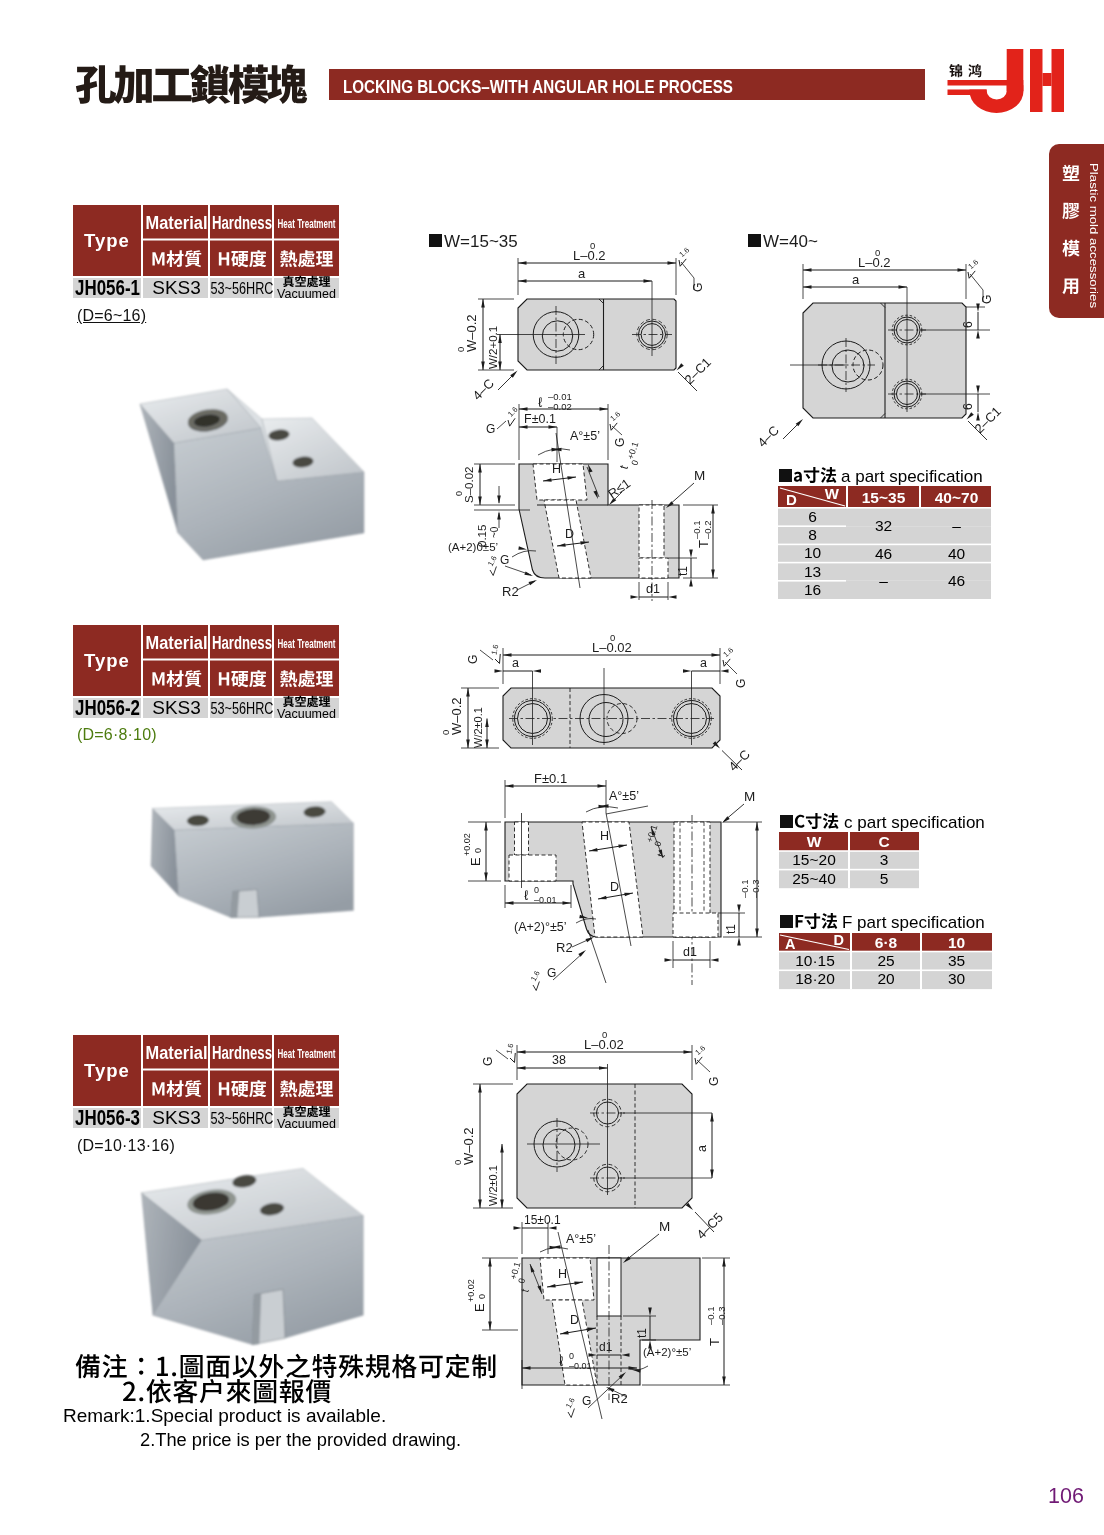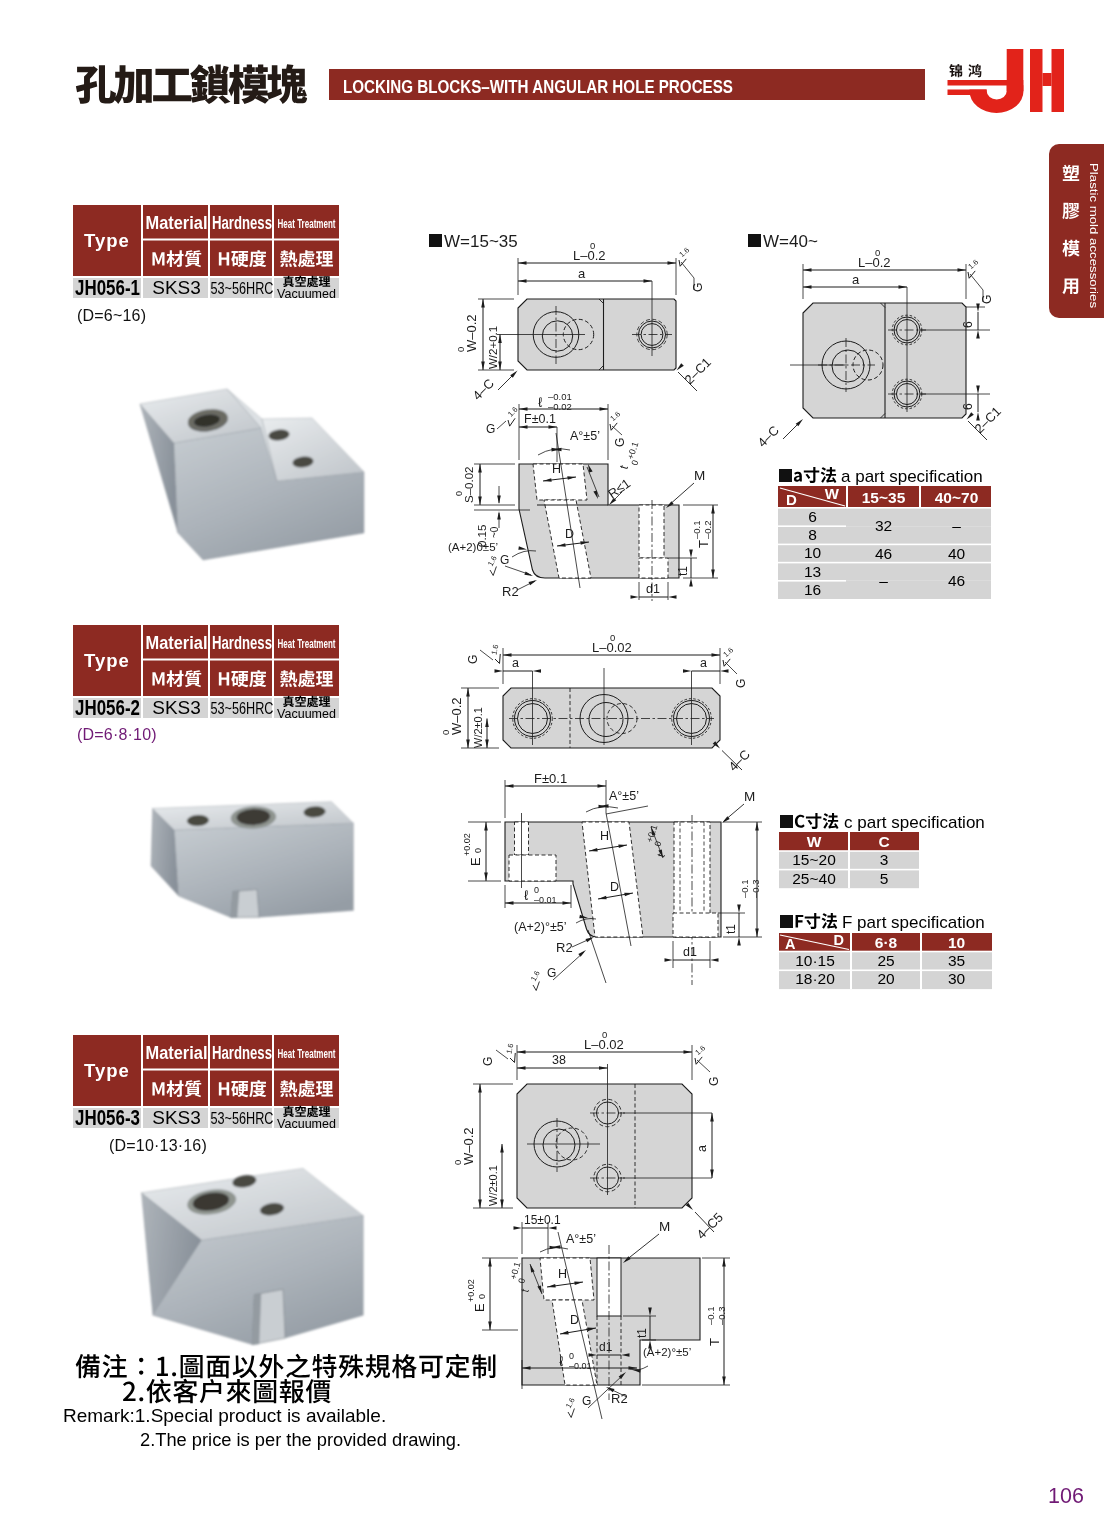--- a/index.html
+++ b/index.html
@@ -101,23 +101,23 @@
       <text x="204.5" y="23" font-size="13" font-weight="bold" fill="#fff" textLength="58" lengthAdjust="spacingAndGlyphs">Heat Treatment</text>
       <path d="M1.638 0.0H4.032V-5.561999999999999C4.032 -6.84 3.816 -8.676 3.6899999999999995 -9.936H3.7619999999999996L4.824 -6.803999999999999L6.893999999999999 -1.206H8.424L10.475999999999999 -6.803999999999999L11.556 -9.936H11.645999999999999C11.501999999999999 -8.676 11.303999999999998 -6.84 11.303999999999998 -5.561999999999999V0.0H13.733999999999998V-13.338H10.782L8.549999999999999 -7.074C8.28 -6.263999999999999 8.046 -5.382 7.757999999999999 -4.536H7.667999999999999C7.398 -5.382 7.145999999999999 -6.263999999999999 6.858 -7.074L4.59 -13.338H1.638Z M28.746 -15.264V-11.574H23.921999999999997V-9.521999999999998H28.098C26.784 -6.893999999999999 24.588 -4.2299999999999995 22.374 -2.8259999999999996C22.913999999999998 -2.376 23.561999999999998 -1.6199999999999999 23.939999999999998 -1.0619999999999998C25.668 -2.3579999999999997 27.396 -4.3919999999999995 28.746 -6.552V-1.0439999999999998C28.746 -0.72 28.619999999999997 -0.63 28.296 -0.612C27.954 -0.612 26.855999999999998 -0.612 25.866 -0.6479999999999999C26.153999999999996 -0.036 26.496 0.9359999999999999 26.586 1.5299999999999998C28.151999999999997 1.5299999999999998 29.285999999999998 1.476 30.041999999999998 1.1159999999999999C30.779999999999998 0.7739999999999999 31.031999999999996 0.19799999999999998 31.031999999999996 -1.026V-9.521999999999998H32.76V-11.574H31.031999999999996V-15.264ZM18.954 -15.299999999999999V-11.574H16.163999999999998V-9.521999999999998H18.683999999999997C18.072 -7.361999999999999 16.938 -4.949999999999999 15.642 -3.51C16.02 -2.9339999999999997 16.541999999999998 -2.016 16.758 -1.3679999999999999C17.586 -2.3579999999999997 18.323999999999998 -3.7979999999999996 18.954 -5.382V1.6019999999999999H21.131999999999998V-6.569999999999999C21.726 -5.813999999999999 22.32 -4.986 22.662 -4.409999999999999L23.921999999999997 -6.2459999999999996C23.525999999999996 -6.696 21.816 -8.442 21.131999999999998 -9.053999999999998V-9.521999999999998H23.418V-11.574H21.131999999999998V-15.299999999999999Z M38.592 -5.508H46.025999999999996V-4.6979999999999995H38.592ZM38.592 -3.4739999999999998H46.025999999999996V-2.6639999999999997H38.592ZM38.592 -7.523999999999999H46.025999999999996V-6.7139999999999995H38.592ZM35.46 -14.435999999999998V-13.212C35.46 -12.168 35.28 -10.872 33.894 -9.828C34.272 -9.594 35.028 -8.856 35.298 -8.478C36.198 -9.197999999999999 36.72 -10.08 37.007999999999996 -10.998H38.592V-9.161999999999999H40.5V-10.998H42.227999999999994V-12.581999999999999H37.296L37.314 -13.158C38.97 -13.283999999999999 40.716 -13.536 41.994 -13.985999999999999L40.788 -15.227999999999998C39.546 -14.796 37.35 -14.543999999999999 35.46 -14.435999999999998ZM42.858 -14.472V-13.158C42.858 -12.132 42.714 -10.799999999999999 41.544 -9.755999999999998C41.922 -9.575999999999999 42.588 -9.144 42.966 -8.819999999999999H36.504V-1.3679999999999999H38.916C37.583999999999996 -0.8639999999999999 35.73 -0.37799999999999995 34.236 -0.09C34.56 0.34199999999999997 35.082 1.3319999999999999 35.262 1.7279999999999998C37.08 1.188 39.528 0.21599999999999997 41.094 -0.6659999999999999L39.888 -1.3679999999999999H44.604L43.955999999999996 -0.288C45.954 0.306 48.096 1.134 49.391999999999996 1.71L50.382 0.19799999999999998C49.23 -0.252 47.483999999999995 -0.8639999999999999 45.774 -1.3679999999999999H48.221999999999994V-8.819999999999999H43.236C43.848 -9.45 44.208 -10.206 44.424 -10.998H45.971999999999994V-9.09H47.897999999999996V-10.998H50.45399999999999V-12.581999999999999H44.64L44.658 -13.104V-13.212C46.476 -13.338 48.42 -13.607999999999999 49.788 -14.075999999999999L48.455999999999996 -15.264C47.178 -14.831999999999999 44.873999999999995 -14.579999999999998 42.858 -14.472Z" fill="#fff" transform="translate(77.8,60.5)"></path>
       <path d="M1.638 0.0H4.302V-5.76H9.341999999999999V0.0H11.988V-13.338H9.341999999999999V-8.064H4.302V-13.338H1.638Z M21.402 -11.43V-4.4639999999999995H24.785999999999998C24.695999999999998 -3.7979999999999996 24.516 -3.15 24.192 -2.574C23.723999999999997 -3.006 23.328 -3.5279999999999996 23.04 -4.104L21.204 -3.6899999999999995C21.671999999999997 -2.718 22.247999999999998 -1.89 22.95 -1.188C22.284 -0.72 21.402 -0.32399999999999995 20.214 -0.05399999999999999C20.646 0.34199999999999997 21.258 1.17 21.509999999999998 1.6199999999999999C22.77 1.206 23.741999999999997 0.6479999999999999 24.497999999999998 0.018C25.919999999999998 0.8639999999999999 27.72 1.386 29.988 1.656C30.239999999999995 1.0799999999999998 30.78 0.21599999999999997 31.211999999999996 -0.21599999999999997C28.997999999999998 -0.37799999999999995 27.198 -0.7739999999999999 25.793999999999997 -1.458C26.369999999999997 -2.376 26.676 -3.384 26.82 -4.4639999999999995H30.546V-11.43H26.927999999999997V-12.636H30.924V-14.562H21.131999999999998V-12.636H24.875999999999998V-11.43ZM23.31 -7.199999999999999H24.875999999999998V-6.1739999999999995V-6.066H23.31ZM26.927999999999997 -6.066V-6.156V-7.199999999999999H28.566V-6.066ZM23.31 -9.828H24.875999999999998V-8.712H23.31ZM26.927999999999997 -9.828H28.566V-8.712H26.927999999999997ZM14.274 -14.489999999999998V-12.546H16.344C15.893999999999998 -10.17 15.155999999999999 -7.9559999999999995 14.022 -6.444C14.309999999999999 -5.832 14.706 -4.409999999999999 14.796 -3.8339999999999996C15.03 -4.104 15.245999999999999 -4.409999999999999 15.462 -4.715999999999999V0.7559999999999999H17.28V-0.594H20.735999999999997V-8.892H17.424C17.82 -10.062 18.144 -11.303999999999998 18.396 -12.546H20.735999999999997V-14.489999999999998ZM17.28 -7.002H18.936V-2.4659999999999997H17.28Z M38.574 -11.322V-10.133999999999999H36.144V-8.424H38.574V-5.598H46.025999999999996V-8.424H48.635999999999996V-10.133999999999999H46.025999999999996V-11.322H43.919999999999995V-10.133999999999999H40.608V-11.322ZM43.919999999999995 -8.424V-7.236H40.608V-8.424ZM44.477999999999994 -3.2039999999999997C43.83 -2.61 43.019999999999996 -2.1239999999999997 42.102 -1.7279999999999998C41.147999999999996 -2.142 40.355999999999995 -2.6279999999999997 39.726 -3.2039999999999997ZM36.269999999999996 -4.877999999999999V-3.2039999999999997H38.232L37.476 -2.916C38.105999999999995 -2.1599999999999997 38.82599999999999 -1.494 39.672 -0.9359999999999999C38.339999999999996 -0.63 36.9 -0.414 35.388 -0.306C35.711999999999996 0.16199999999999998 36.108 0.972 36.269999999999996 1.494C38.321999999999996 1.26 40.284 0.8819999999999999 41.994 0.26999999999999996C43.68599999999999 0.954 45.647999999999996 1.386 47.861999999999995 1.6019999999999999C48.132 1.0439999999999998 48.672 0.18 49.122 -0.26999999999999996C47.465999999999994 -0.37799999999999995 45.93599999999999 -0.594 44.55 -0.9359999999999999C45.9 -1.7639999999999998 46.998 -2.8619999999999997 47.754 -4.284L46.403999999999996 -4.968L46.025999999999996 -4.877999999999999ZM39.959999999999994 -14.94C40.122 -14.579999999999998 40.266 -14.148 40.391999999999996 -13.733999999999998H33.623999999999995V-8.927999999999999C33.623999999999995 -6.1739999999999995 33.516 -2.1239999999999997 32.058 0.6479999999999999C32.616 0.8099999999999999 33.605999999999995 1.26 34.038 1.5839999999999999C35.55 -1.3679999999999999 35.766 -5.904 35.766 -8.927999999999999V-11.735999999999999H48.815999999999995V-13.733999999999998H42.839999999999996C42.66 -14.291999999999998 42.408 -14.921999999999999 42.156 -15.425999999999998Z" fill="#fff" transform="translate(144.2,60.5)"></path>
       <path d="M5.885999999999999 -1.7459999999999998C6.084 -0.702 6.191999999999999 0.6479999999999999 6.191999999999999 1.476L8.334 1.188C8.315999999999999 0.39599999999999996 8.136 -0.9359999999999999 7.901999999999999 -1.9619999999999997ZM9.504 -1.7639999999999998C9.882 -0.738 10.241999999999999 0.612 10.35 1.44L12.51 1.026C12.383999999999999 0.19799999999999998 11.969999999999999 -1.1159999999999999 11.537999999999998 -2.106ZM13.104 -1.8179999999999998C13.877999999999998 -0.738 14.796 0.738 15.174 1.638L17.406 0.9359999999999999C16.956 -0.018 15.966 -1.422 15.191999999999998 -2.4299999999999997ZM2.754 -2.376C2.286 -1.17 1.44 0.09 0.6479999999999999 0.7919999999999999L2.6999999999999997 1.6199999999999999C3.5639999999999996 0.7559999999999999 4.374 -0.576 4.842 -1.8359999999999999ZM3.9959999999999996 -15.264V-14.309999999999999H1.5839999999999999V-12.851999999999999H3.9959999999999996V-11.969999999999999H0.972V-10.475999999999999H2.772C2.5919999999999996 -9.629999999999999 2.1239999999999997 -9.144 0.594 -8.873999999999999C0.9179999999999999 -8.585999999999999 1.3319999999999999 -7.973999999999999 1.458 -7.595999999999999C3.546 -8.081999999999999 4.194 -9.0 4.409999999999999 -10.475999999999999H5.292V-9.972C5.292 -8.783999999999999 5.526 -8.261999999999999 6.786 -8.261999999999999C7.055999999999999 -8.261999999999999 7.595999999999999 -8.261999999999999 7.847999999999999 -8.261999999999999C8.19 -8.261999999999999 8.585999999999999 -8.261999999999999 8.802 -8.351999999999999C8.748 -8.729999999999999 8.729999999999999 -9.216 8.693999999999999 -9.594C8.478 -9.521999999999998 8.027999999999999 -9.485999999999999 7.811999999999999 -9.485999999999999C7.6499999999999995 -9.485999999999999 7.236 -9.485999999999999 7.092 -9.485999999999999C6.84 -9.485999999999999 6.821999999999999 -9.629999999999999 6.821999999999999 -9.972V-10.475999999999999H8.819999999999999V-11.969999999999999H5.904V-12.851999999999999H8.315999999999999V-14.309999999999999H5.904V-15.264ZM8.856 -8.459999999999999 10.277999999999999 -7.4159999999999995C9.989999999999998 -6.281999999999999 9.521999999999998 -5.31 8.802 -4.518V-5.093999999999999L5.904 -4.842V-5.778H8.37V-7.289999999999999H5.904V-8.28H3.9959999999999996V-7.289999999999999H1.3499999999999999V-5.778H3.9959999999999996V-4.6979999999999995L0.828 -4.4639999999999995L0.972 -2.6999999999999997C3.078 -2.916 6.012 -3.2039999999999997 8.819999999999999 -3.4739999999999998V-3.51C9.126 -3.2039999999999997 9.414 -2.844 9.575999999999999 -2.574C10.709999999999999 -3.5279999999999996 11.43 -4.734 11.898 -6.21C12.312 -5.867999999999999 12.69 -5.561999999999999 12.959999999999999 -5.31L13.68 -6.768V-5.3999999999999995C13.68 -4.085999999999999 13.806 -3.7079999999999997 14.094 -3.384C14.382 -3.0959999999999996 14.831999999999999 -2.952 15.245999999999999 -2.952C15.461999999999998 -2.952 15.803999999999998 -2.952 16.055999999999997 -2.952C16.398 -2.952 16.776 -3.0239999999999996 17.009999999999998 -3.222C17.262 -3.42 17.442 -3.7079999999999997 17.532 -4.14C17.639999999999997 -4.553999999999999 17.712 -5.688 17.73 -6.606C17.279999999999998 -6.749999999999999 16.74 -7.02 16.398 -7.326C16.398 -6.372 16.38 -5.6339999999999995 16.343999999999998 -5.292C16.326 -4.968 16.29 -4.824 16.235999999999997 -4.734C16.182 -4.68 16.11 -4.662 16.038 -4.662C15.966 -4.662 15.876 -4.662 15.822 -4.662C15.749999999999998 -4.662 15.695999999999998 -4.68 15.659999999999998 -4.752C15.623999999999999 -4.824 15.623999999999999 -5.04 15.623999999999999 -5.454V-12.978H12.744L12.78 -15.299999999999999H10.835999999999999L10.818 -12.978H9.234V-11.069999999999999H10.764C10.728 -10.511999999999999 10.691999999999998 -9.972 10.638 -9.45L9.738 -10.062ZM12.654 -11.069999999999999H13.68V-7.326C13.319999999999999 -7.595999999999999 12.87 -7.919999999999999 12.383999999999999 -8.28C12.51 -9.144 12.6 -10.08 12.654 -11.069999999999999Z M23.868 -7.092C23.436 -5.76 22.716 -4.5 21.834 -3.5279999999999996C22.05 -5.058 22.104 -6.569999999999999 22.104 -7.794V-10.404H25.758V-9.648L22.716 -9.485999999999999L22.788 -8.136L25.758 -8.315999999999999C25.811999999999998 -6.93 26.351999999999997 -6.318 28.296 -6.318C28.854 -6.318 31.572 -6.318 32.22 -6.318C33.048 -6.318 34.038 -6.335999999999999 34.47 -6.462C34.397999999999996 -6.911999999999999 34.343999999999994 -7.451999999999999 34.29 -8.01C33.858 -7.901999999999999 32.706 -7.847999999999999 32.04 -7.847999999999999C31.409999999999997 -7.847999999999999 29.106 -7.847999999999999 28.548000000000002 -7.847999999999999C27.918 -7.847999999999999 27.81 -8.027999999999999 27.792 -8.424L32.004 -8.676L31.932 -9.972L27.792 -9.755999999999998V-10.404H32.67C32.507999999999996 -9.882 32.346 -9.395999999999999 32.184 -9.017999999999999L33.983999999999995 -8.514C34.416 -9.341999999999999 34.866 -10.62 35.19 -11.771999999999998L33.66 -12.113999999999999L33.318 -12.042H27.936V-12.815999999999999H33.75V-14.345999999999998H27.936V-15.299999999999999H25.758V-12.042H20.07V-7.811999999999999C20.07 -5.417999999999999 19.944 -1.9979999999999998 18.486 0.36C18.936 0.594 19.836 1.2779999999999998 20.178 1.656C20.916 0.486 21.384 -1.008 21.672 -2.538C21.96 -2.25 22.266 -1.89 22.428 -1.692C22.698 -1.944 22.968 -2.25 23.238 -2.5559999999999996C23.436 -2.07 23.67 -1.656 23.922 -1.2779999999999998C23.183999999999997 -0.594 22.284 -0.10799999999999998 21.258 0.19799999999999998C21.6 0.5579999999999999 22.014 1.26 22.194 1.692C23.31 1.2779999999999998 24.282 0.738 25.092 -0.018C26.442 1.0439999999999998 28.188 1.3139999999999998 30.42 1.3139999999999998H34.92C35.01 0.8099999999999999 35.28 -0.036 35.55 -0.44999999999999996C34.542 -0.414 31.284 -0.414 30.509999999999998 -0.414C28.799999999999997 -0.414 27.342 -0.594 26.208 -1.3319999999999999C26.945999999999998 -2.4299999999999997 27.485999999999997 -3.7979999999999996 27.774 -5.526L26.729999999999997 -5.76L26.406 -5.723999999999999H25.11L25.488 -6.678ZM24.39 -4.266H25.776C25.56 -3.6359999999999997 25.308 -3.0599999999999996 24.983999999999998 -2.538C24.695999999999998 -2.952 24.462 -3.4559999999999995 24.264 -4.032ZM28.458 -5.67V-4.446C28.458 -3.582 28.278 -2.574 27.125999999999998 -1.7459999999999998C27.468 -1.5299999999999998 28.188 -0.8999999999999999 28.439999999999998 -0.576C29.735999999999997 -1.5479999999999998 30.095999999999997 -2.916 30.15 -4.104H31.194V-2.6279999999999997C31.194 -1.386 31.518 -1.0439999999999998 32.67 -1.0439999999999998C32.885999999999996 -1.0439999999999998 33.318 -1.0439999999999998 33.552 -1.0439999999999998C34.434 -1.0439999999999998 34.812 -1.494 34.92 -2.9699999999999998C34.524 -3.0599999999999996 33.948 -3.2579999999999996 33.66 -3.4739999999999998C33.605999999999995 -2.412 33.534 -2.1959999999999997 33.354 -2.1959999999999997C33.263999999999996 -2.1959999999999997 33.03 -2.1959999999999997 32.976 -2.1959999999999997C32.796 -2.1959999999999997 32.76 -2.2319999999999998 32.76 -2.6279999999999997V-5.67Z M45.251999999999995 -9.485999999999999H47.106V-7.9559999999999995H45.251999999999995ZM48.924 -9.485999999999999H50.688V-7.9559999999999995H48.924ZM45.251999999999995 -12.707999999999998H47.106V-11.196H45.251999999999995ZM48.924 -12.707999999999998H50.688V-11.196H48.924ZM41.922 -0.9179999999999999V1.0439999999999998H53.55V-0.9179999999999999H49.122V-2.6279999999999997H52.938V-4.572H49.122V-6.119999999999999H52.757999999999996V-14.525999999999998H43.29V-6.119999999999999H46.908V-4.572H43.182V-2.6279999999999997H46.908V-0.9179999999999999ZM36.432 -2.2319999999999998 36.918 -0.036C38.646 -0.594 40.824 -1.3139999999999998 42.822 -1.9979999999999998L42.444 -4.05L40.698 -3.4919999999999995V-7.092H42.318V-9.072H40.698V-12.258H42.624V-14.255999999999998H36.648V-12.258H38.628V-9.072H36.81V-7.092H38.628V-2.8619999999999997Z" fill="#fff" transform="translate(206.5,60.5)"></path>
       <text x="2" y="89.5" font-size="22.5" font-weight="bold" fill="#000" textLength="65" lengthAdjust="spacingAndGlyphs">JH056-3</text>
       <text x="103.5" y="89" font-size="19" fill="#000" text-anchor="middle">SKS3</text>
       <text x="137.5" y="88.5" font-size="17" fill="#000" textLength="63" lengthAdjust="spacingAndGlyphs">53~56HRC</text>
       <path d="M5.484 -10.224 5.4 -9.372H0.96V-8.172H5.22L5.124 -7.656000000000001H2.244V-2.328H0.648V-1.1400000000000001H3.924C3.168 -0.684 1.752 -0.156 0.588 0.108C0.9 0.372 1.332 0.8160000000000001 1.56 1.092C2.748 0.804 4.26 0.216 5.196 -0.34800000000000003L4.08 -1.1400000000000001H7.6080000000000005L6.84 -0.34800000000000003C8.16 0.06 9.504 0.636 10.296 1.068L11.496 0.108C10.704 -0.276 9.408 -0.768 8.184000000000001 -1.1400000000000001H11.364V-2.328H9.816V-7.656000000000001H6.5280000000000005L6.636 -8.172H11.076V-9.372H6.876L6.996 -10.08ZM3.636 -2.328V-2.88H8.364V-2.328ZM3.636 -5.424H8.364V-4.968H3.636ZM3.636 -6.24V-6.744H8.364V-6.24ZM3.636 -4.164H8.364V-3.684H3.636Z M12.756 -0.54V0.8160000000000001H23.304000000000002V-0.54H18.84V-2.472H22.128V-3.8040000000000003H14.112V-2.472H17.316V-0.54ZM16.8 -9.888C16.932000000000002 -9.6 17.064 -9.264 17.195999999999998 -8.94H12.744V-6.0H14.16V-7.644H16.176000000000002C16.056 -6.204 15.624 -5.5920000000000005 12.696 -5.304C12.96 -5.016 13.272 -4.464 13.368 -4.116C16.848 -4.572 17.484 -5.604 17.652 -7.644H18.648V-6.192C18.648 -4.896 19.032 -4.44 20.472 -4.44C20.759999999999998 -4.44 21.996000000000002 -4.44 22.332 -4.44C22.776 -4.44 23.304000000000002 -4.452 23.544 -4.5360000000000005C23.496000000000002 -4.872 23.46 -5.436 23.424 -5.808C23.16 -5.748 22.62 -5.712 22.272 -5.712C21.948 -5.712 20.759999999999998 -5.712 20.484 -5.712C20.136000000000003 -5.712 20.076 -5.844 20.076 -6.18V-7.644H21.756V-6.228H23.256V-8.94H18.96C18.792 -9.372 18.54 -9.9 18.336 -10.308Z M27.912 -4.728C27.624 -3.84 27.144 -3.0 26.556 -2.352C26.7 -3.372 26.736 -4.38 26.736 -5.196V-6.936H29.172V-6.432L27.144 -6.324L27.192 -5.424L29.172 -5.5440000000000005C29.208 -4.62 29.568 -4.212 30.864 -4.212C31.236 -4.212 33.048 -4.212 33.480000000000004 -4.212C34.032 -4.212 34.692 -4.224 34.980000000000004 -4.308C34.932 -4.6080000000000005 34.896 -4.968 34.86 -5.34C34.572 -5.268 33.804 -5.232 33.36 -5.232C32.94 -5.232 31.404 -5.232 31.032 -5.232C30.612000000000002 -5.232 30.54 -5.352 30.528 -5.6160000000000005L33.336 -5.784L33.288 -6.648000000000001L30.528 -6.5040000000000004V-6.936H33.78C33.672 -6.588 33.564 -6.264 33.456 -6.0120000000000005L34.656 -5.676C34.944 -6.228 35.244 -7.08 35.46 -7.848L34.44 -8.076L34.212 -8.028H30.624000000000002V-8.544H34.5V-9.564H30.624000000000002V-10.200000000000001H29.172V-8.028H25.38V-5.208C25.38 -3.612 25.296 -1.332 24.324 0.24C24.624 0.396 25.224 0.852 25.451999999999998 1.104C25.944 0.324 26.256 -0.672 26.448 -1.692C26.64 -1.5 26.844 -1.26 26.951999999999998 -1.1280000000000001C27.132 -1.296 27.312 -1.5 27.492 -1.704C27.624 -1.3800000000000001 27.78 -1.104 27.948 -0.852C27.456 -0.396 26.856 -0.07200000000000001 26.172 0.132C26.4 0.372 26.676000000000002 0.84 26.796 1.1280000000000001C27.54 0.852 28.188 0.492 28.728 -0.012C29.628 0.6960000000000001 30.792 0.876 32.28 0.876H35.28C35.34 0.54 35.519999999999996 -0.024 35.7 -0.3C35.028 -0.276 32.856 -0.276 32.34 -0.276C31.2 -0.276 30.228 -0.396 29.472 -0.888C29.964 -1.62 30.323999999999998 -2.532 30.516 -3.684L29.82 -3.84L29.604 -3.8160000000000003H28.740000000000002L28.992 -4.452ZM28.259999999999998 -2.844H29.184C29.04 -2.424 28.872 -2.04 28.656 -1.692C28.464 -1.968 28.308 -2.3040000000000003 28.176000000000002 -2.688ZM30.972 -3.7800000000000002V-2.964C30.972 -2.388 30.852 -1.716 30.084 -1.164C30.312 -1.02 30.792 -0.6 30.96 -0.384C31.823999999999998 -1.032 32.064 -1.944 32.1 -2.736H32.796V-1.752C32.796 -0.924 33.012 -0.6960000000000001 33.78 -0.6960000000000001C33.924 -0.6960000000000001 34.212 -0.6960000000000001 34.368 -0.6960000000000001C34.956 -0.6960000000000001 35.208 -0.996 35.28 -1.98C35.016 -2.04 34.632 -2.172 34.44 -2.316C34.403999999999996 -1.608 34.356 -1.464 34.236000000000004 -1.464C34.176 -1.464 34.019999999999996 -1.464 33.984 -1.464C33.864000000000004 -1.464 33.84 -1.488 33.84 -1.752V-3.7800000000000002Z M42.168 -6.324H43.403999999999996V-5.304H42.168ZM44.616 -6.324H45.792V-5.304H44.616ZM42.168 -8.472H43.403999999999996V-7.464H42.168ZM44.616 -8.472H45.792V-7.464H44.616ZM39.948 -0.612V0.6960000000000001H47.7V-0.612H44.748V-1.752H47.292V-3.048H44.748V-4.08H47.172V-9.684000000000001H40.86V-4.08H43.272V-3.048H40.788V-1.752H43.272V-0.612ZM36.288 -1.488 36.612 -0.024C37.764 -0.396 39.216 -0.876 40.548 -1.332L40.296 -2.7L39.132 -2.328V-4.728H40.212V-6.048H39.132V-8.172H40.416V-9.504H36.432V-8.172H37.752V-6.048H36.54V-4.728H37.752V-1.9080000000000001Z" fill="#000" transform="translate(209.5,81.0)"></path>
       <text x="233.5" y="92.5" font-size="12.5" fill="#000" text-anchor="middle">Vacuumed</text>
     </svg>
-<div class="abs" style="left:77px;top:307px;font-size:16px;color:#111;letter-spacing:0.2px;">(D=6~16)</div>
-<div class="abs" style="left:77px;top:726px;font-size:16px;color:#701a75;letter-spacing:0.2px;">(D=6·8·10)</div>
-<div class="abs" style="left:77px;top:1137px;font-size:16px;color:#111;letter-spacing:0.2px;margin-left:32px;">(D=10·13·16)</div>
+<div class="abs" style="left:77px;top:307px;font-size:16px;color:#111;letter-spacing:0.2px;text-decoration:underline;">(D=6~16)</div>
+<div class="abs" style="left:77px;top:726px;font-size:16px;color:#4d7c0f;letter-spacing:0.2px;">(D=6·8·10)</div>
+<div class="abs" style="left:77px;top:1137px;font-size:16px;color:#111;letter-spacing:0.2px;">(D=10·13·16)</div>
 <svg class="abs" style="left:120px;top:370px" width="270" height="210" viewBox="0 0 270 210">
       <defs>
 <linearGradient id="pgTop" x1="0" y1="0" x2="0.8" y2="1">
  <stop offset="0" stop-color="#e9ecee"></stop>
           <stop offset="1" stop-color="#c2c7cc"></stop>
         </linearGradient>
 <linearGradient id="pgFront" x1="0.1" y1="0" x2="0.7" y2="1">
  <stop offset="0" stop-color="#c5cbd0"></stop>
           <stop offset="0.55" stop-color="#acb3ba"></stop>
           <stop offset="1" stop-color="#959da5"></stop>

